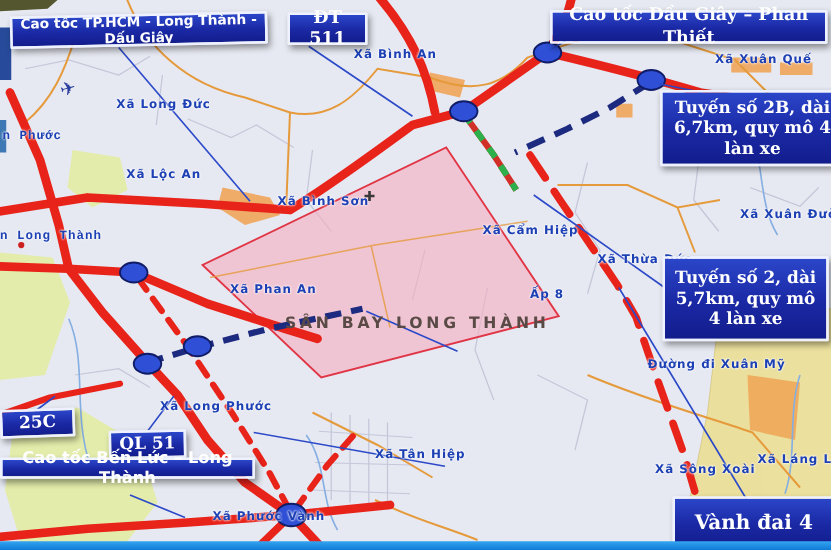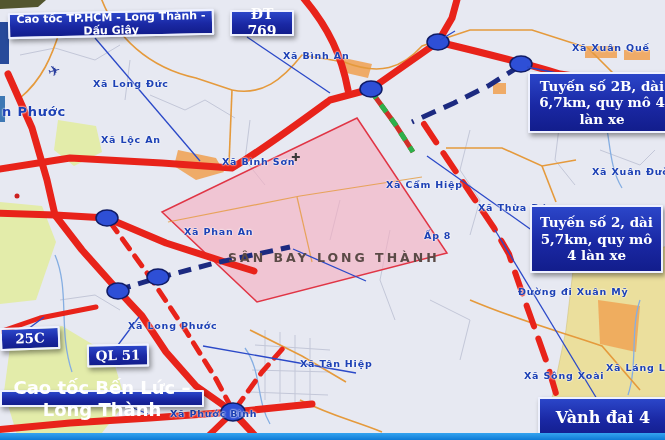--- a/index.html
+++ b/index.html
@@ -9,21 +9,21 @@
     font-family:"Liberation Sans","DejaVu Sans",sans-serif;
   }
   .stage svg{position:absolute;left:0;top:0;}
   
   .mlabel{
     position:absolute;white-space:nowrap;
     font-family:"DejaVu Sans","Liberation Sans",sans-serif;
     font-size:9.5px;font-weight:bold;color:#1d41b5;letter-spacing:.8px;
     text-shadow:0 0 2px #fff,0 0 2px #fff;
   }
-  .mlabel.big{font-size:13px;}
+  .mlabel.big{font-size:10px;font-family:Liberation Mono, monospace;}
   .airport-name{
     position:absolute;white-space:nowrap;
     font-family:"DejaVu Sans","Liberation Sans",sans-serif;
     font-size:12.5px;font-weight:bold;color:#5a4a46;letter-spacing:3px;
   }
   
   .rbox{
     position:absolute;display:flex;align-items:center;justify-content:center;
     background:linear-gradient(180deg,#2b46c9 0%,#1a28a4 55%,#121d8c 100%);
     border:2px solid #eef1ff;border-radius:1px;
@@ -149,45 +149,47 @@
     </g>
 
     <g>
       <circle cx="17" cy="196" r="2.5" fill="#cc2020"></circle>
       <rect x="0" y="22" width="9" height="42" fill="#274a9a"></rect>
       <rect x="0" y="96" width="5" height="26" fill="#3e78b4"></rect>
       <polygon points="0,0 46,0 38,7 0,9" fill="#53562f"></polygon>
     </g>
   </svg>
 
-  <div class="mlabel" style="left:283px;top:50px">Xã Bình An</div>
+  <div class="mlabel" style="left:283px;top:38px">Xã Bình An</div>
   <div class="mlabel" style="left:572px;top:42px">Xã Xuân Quế</div>
   <div class="mlabel" style="left:93px;top:78px">Xã Long Đức</div>
   <div class="mlabel big" style="left:2px;top:104px">n Phước</div>
   <div class="mlabel" style="left:101px;top:134px">Xã Lộc An</div>
   <div class="mlabel" style="left:222px;top:156px">Xã Bình Sơn</div>
   <div class="mlabel" style="left:386px;top:179px">Xã Cẩm Hiệp</div>
   <div class="mlabel" style="left:592px;top:166px">Xã Xuân Đường</div>
+  <div class="mlabel big" style="left:0px;top:184px">n Long Thành</div>
   <div class="mlabel" style="left:184px;top:226px">Xã Phan An</div>
   <div class="mlabel" style="left:478px;top:202px">Xã Thừa Đức</div>
   <div class="mlabel" style="left:424px;top:230px">Ấp 8</div>
   <div class="airport-name" style="left:228px;top:250px">SÂN BAY LONG THÀNH</div>
   <div class="mlabel" style="left:128px;top:320px">Xã Long Phước</div>
   <div class="mlabel" style="left:300px;top:358px">Xã Tân Hiệp</div>
   <div class="mlabel" style="left:518px;top:286px">Đường đi Xuân Mỹ</div>
   <div class="mlabel" style="left:524px;top:370px">Xã Sông Xoài</div>
   <div class="mlabel" style="left:606px;top:362px">Xã Láng Lớn</div>
-  <div class="mlabel" style="left:170px;top:408px">Xã Phước Bình</div>
+  <div class="mlabel" style="left:170px;top:408px">Xã Phước Vành</div>
 
   <div class="icon-glyph" style="left:48px;top:62px;font-size:15px;color:#2b3f9e;transform:rotate(-15deg)">✈</div>
   <div class="icon-glyph" style="left:291px;top:151px;font-size:11px;color:#3a3a3a">✚</div>
 
   <div class="rbox sans" style="left:8px;top:11px;width:206px;height:26px;font-size:11px;transform:rotate(-1.2deg)">Cao tốc TP.HCM - Long Thành - Dấu Giây</div>
-  <div class="rbox" style="left:230px;top:10px;width:64px;height:26px;font-size:14px">ĐT 769</div>
+  <div class="rbox" style="left:230px;top:10px;width:64px;height:26px;font-size:14px">ĐT 511</div>
+  <div class="rbox" style="left:440px;top:8px;width:222px;height:27px;font-size:14px">Cao tốc Dầu Giây – Phan Thiết</div>
   <div class="rbox" style="left:528px;top:72px;width:148px;height:61px;font-size:13.5px">Tuyến số 2B, dài 6,7km, quy mô 4 làn xe</div>
   <div class="rbox" style="left:530px;top:205px;width:133px;height:68px;font-size:13.5px">Tuyến số 2, dài 5,7km, quy mô 4 làn xe</div>
   <div class="rbox" style="left:0px;top:327px;width:60px;height:23px;font-size:13.5px;transform:rotate(-2deg)">25C</div>
   <div class="rbox" style="left:87px;top:344px;width:62px;height:23px;font-size:13.5px;transform:rotate(-1deg)">QL 51</div>
-  <div class="rbox sans" style="left:0px;top:390px;width:204px;height:17px;font-size:18px">Cao tốc Bến Lức – Long Thành</div>
+  <div class="rbox sans" style="left:0px;top:366px;width:204px;height:17px;font-size:13px">Cao tốc Bến Lức – Long Thành</div>
   <div class="rbox" style="left:538px;top:397px;width:130px;height:42px;font-size:16px">Vành đai 4</div>
 
   <div class="bottom-strip"></div>
 </div>
 
 </body></html>

